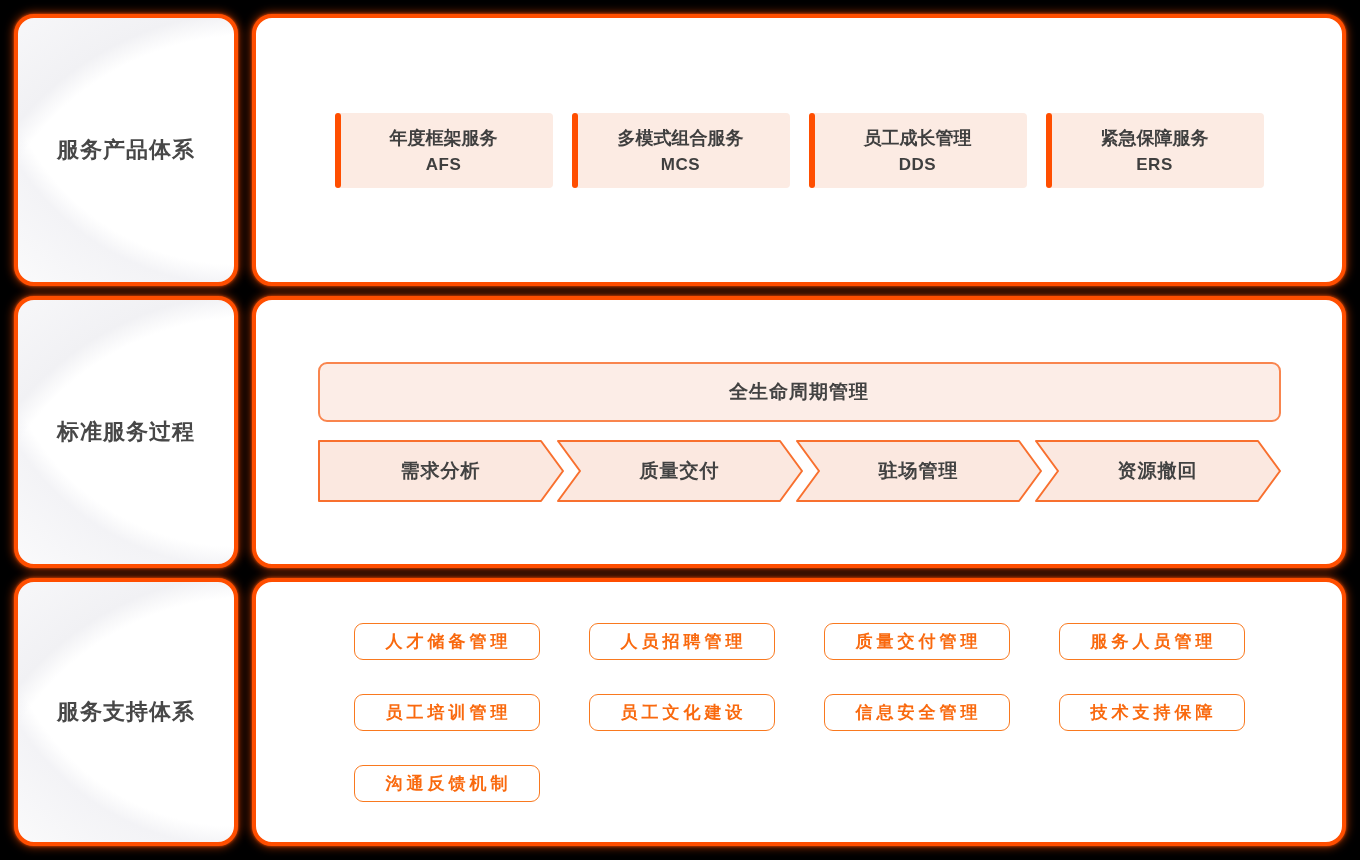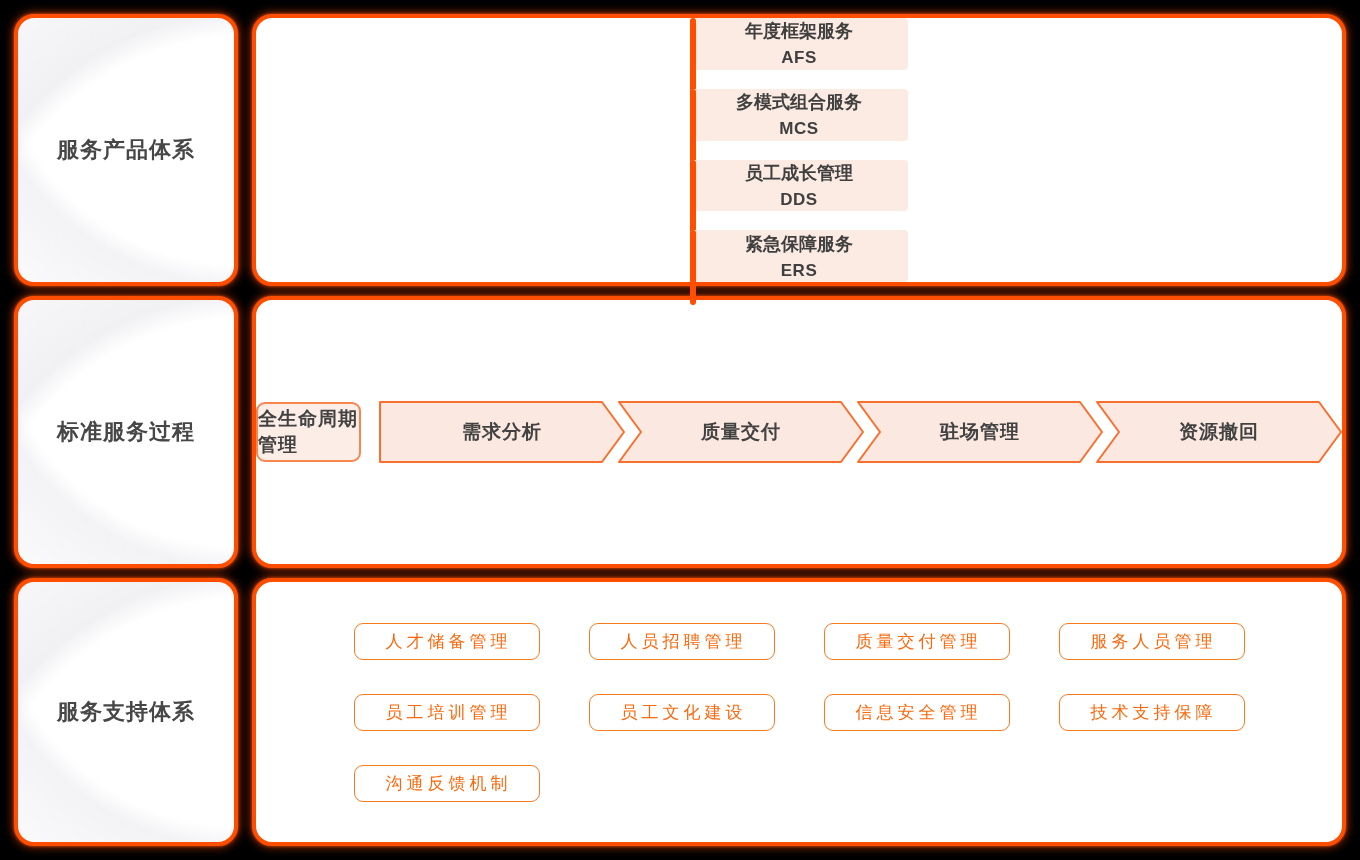--- a/index.html
+++ b/index.html
@@ -10,24 +10,24 @@
     column-gap:14px; row-gap:10px; }
   .card { background:#fff; border:4px solid #ff4e00; border-radius:20px;
     box-shadow:0 0 10px 1px rgba(255,78,0,.6), 0 0 3px rgba(255,78,0,.9); }
   .label-card { display:flex; align-items:center; justify-content:center;
     background-color:#fff;
     background-image:
       radial-gradient(circle at 108% 112%, rgba(255,255,255,0) 0 74%, #f1f1f4 80%, #f7f7f9 100%),
       radial-gradient(circle at 102% 2%,  rgba(255,255,255,0) 0 71%, #f3f3f6 77%, #fafafb 100%);
   }
   .label-card .row-label { font-size:22px; font-weight:700; color:#474747; letter-spacing:1px; }
-  .panel { display:flex; flex-direction:row; align-items:center; justify-content:center; }
+  .panel { display:flex; flex-direction:column; align-items:center; justify-content:center; }
 
   
-  .products { flex-direction:column; gap:19px; }
+  .products { flex-direction:row; gap:19px; }
   .product-card { position:relative; width:218px; height:75px; background:#fcebe3;
     border-radius:4px; display:flex; flex-direction:column; align-items:center;
     justify-content:center; gap:5px; }
   .accent-bar { position:absolute; left:0; top:0; width:6px; height:75px;
     background:#ff4e00; border-radius:3px; }
   .product-title { font-size:18px; font-weight:700; color:#3f3f3f; }
   .product-code  { font-size:17px; font-weight:700; color:#3f3f3f; letter-spacing:.5px; }
 
   
   .process { gap:18px; }
@@ -39,21 +39,21 @@
   .step + .step { margin-left:-7px; }
   .step svg { position:absolute; inset:0; }
   .step-label { position:absolute; inset:0; display:flex; align-items:center;
     justify-content:center; font-size:19px; font-weight:700; color:#424242; letter-spacing:1px; }
 
   
   .supports-grid { display:grid; grid-template-columns:repeat(4,186px); grid-auto-rows:37px;
     column-gap:49px; row-gap:34px; }
   .support-item { background:#fff; border:1.5px solid #f9791f; border-radius:9px;
     display:flex; align-items:center; justify-content:center;
-    font-size:17px; font-weight:400; color:#f9690e; letter-spacing:4px;
+    font-size:17px; font-weight:700; color:#f9690e; letter-spacing:4px;
     padding-left:4px;  }
 </style>
 </head>
 <body>
 
 <div class="stage">
 
   <div class="card label-card">
     <span class="row-label">服务产品体系</span>
   </div>

